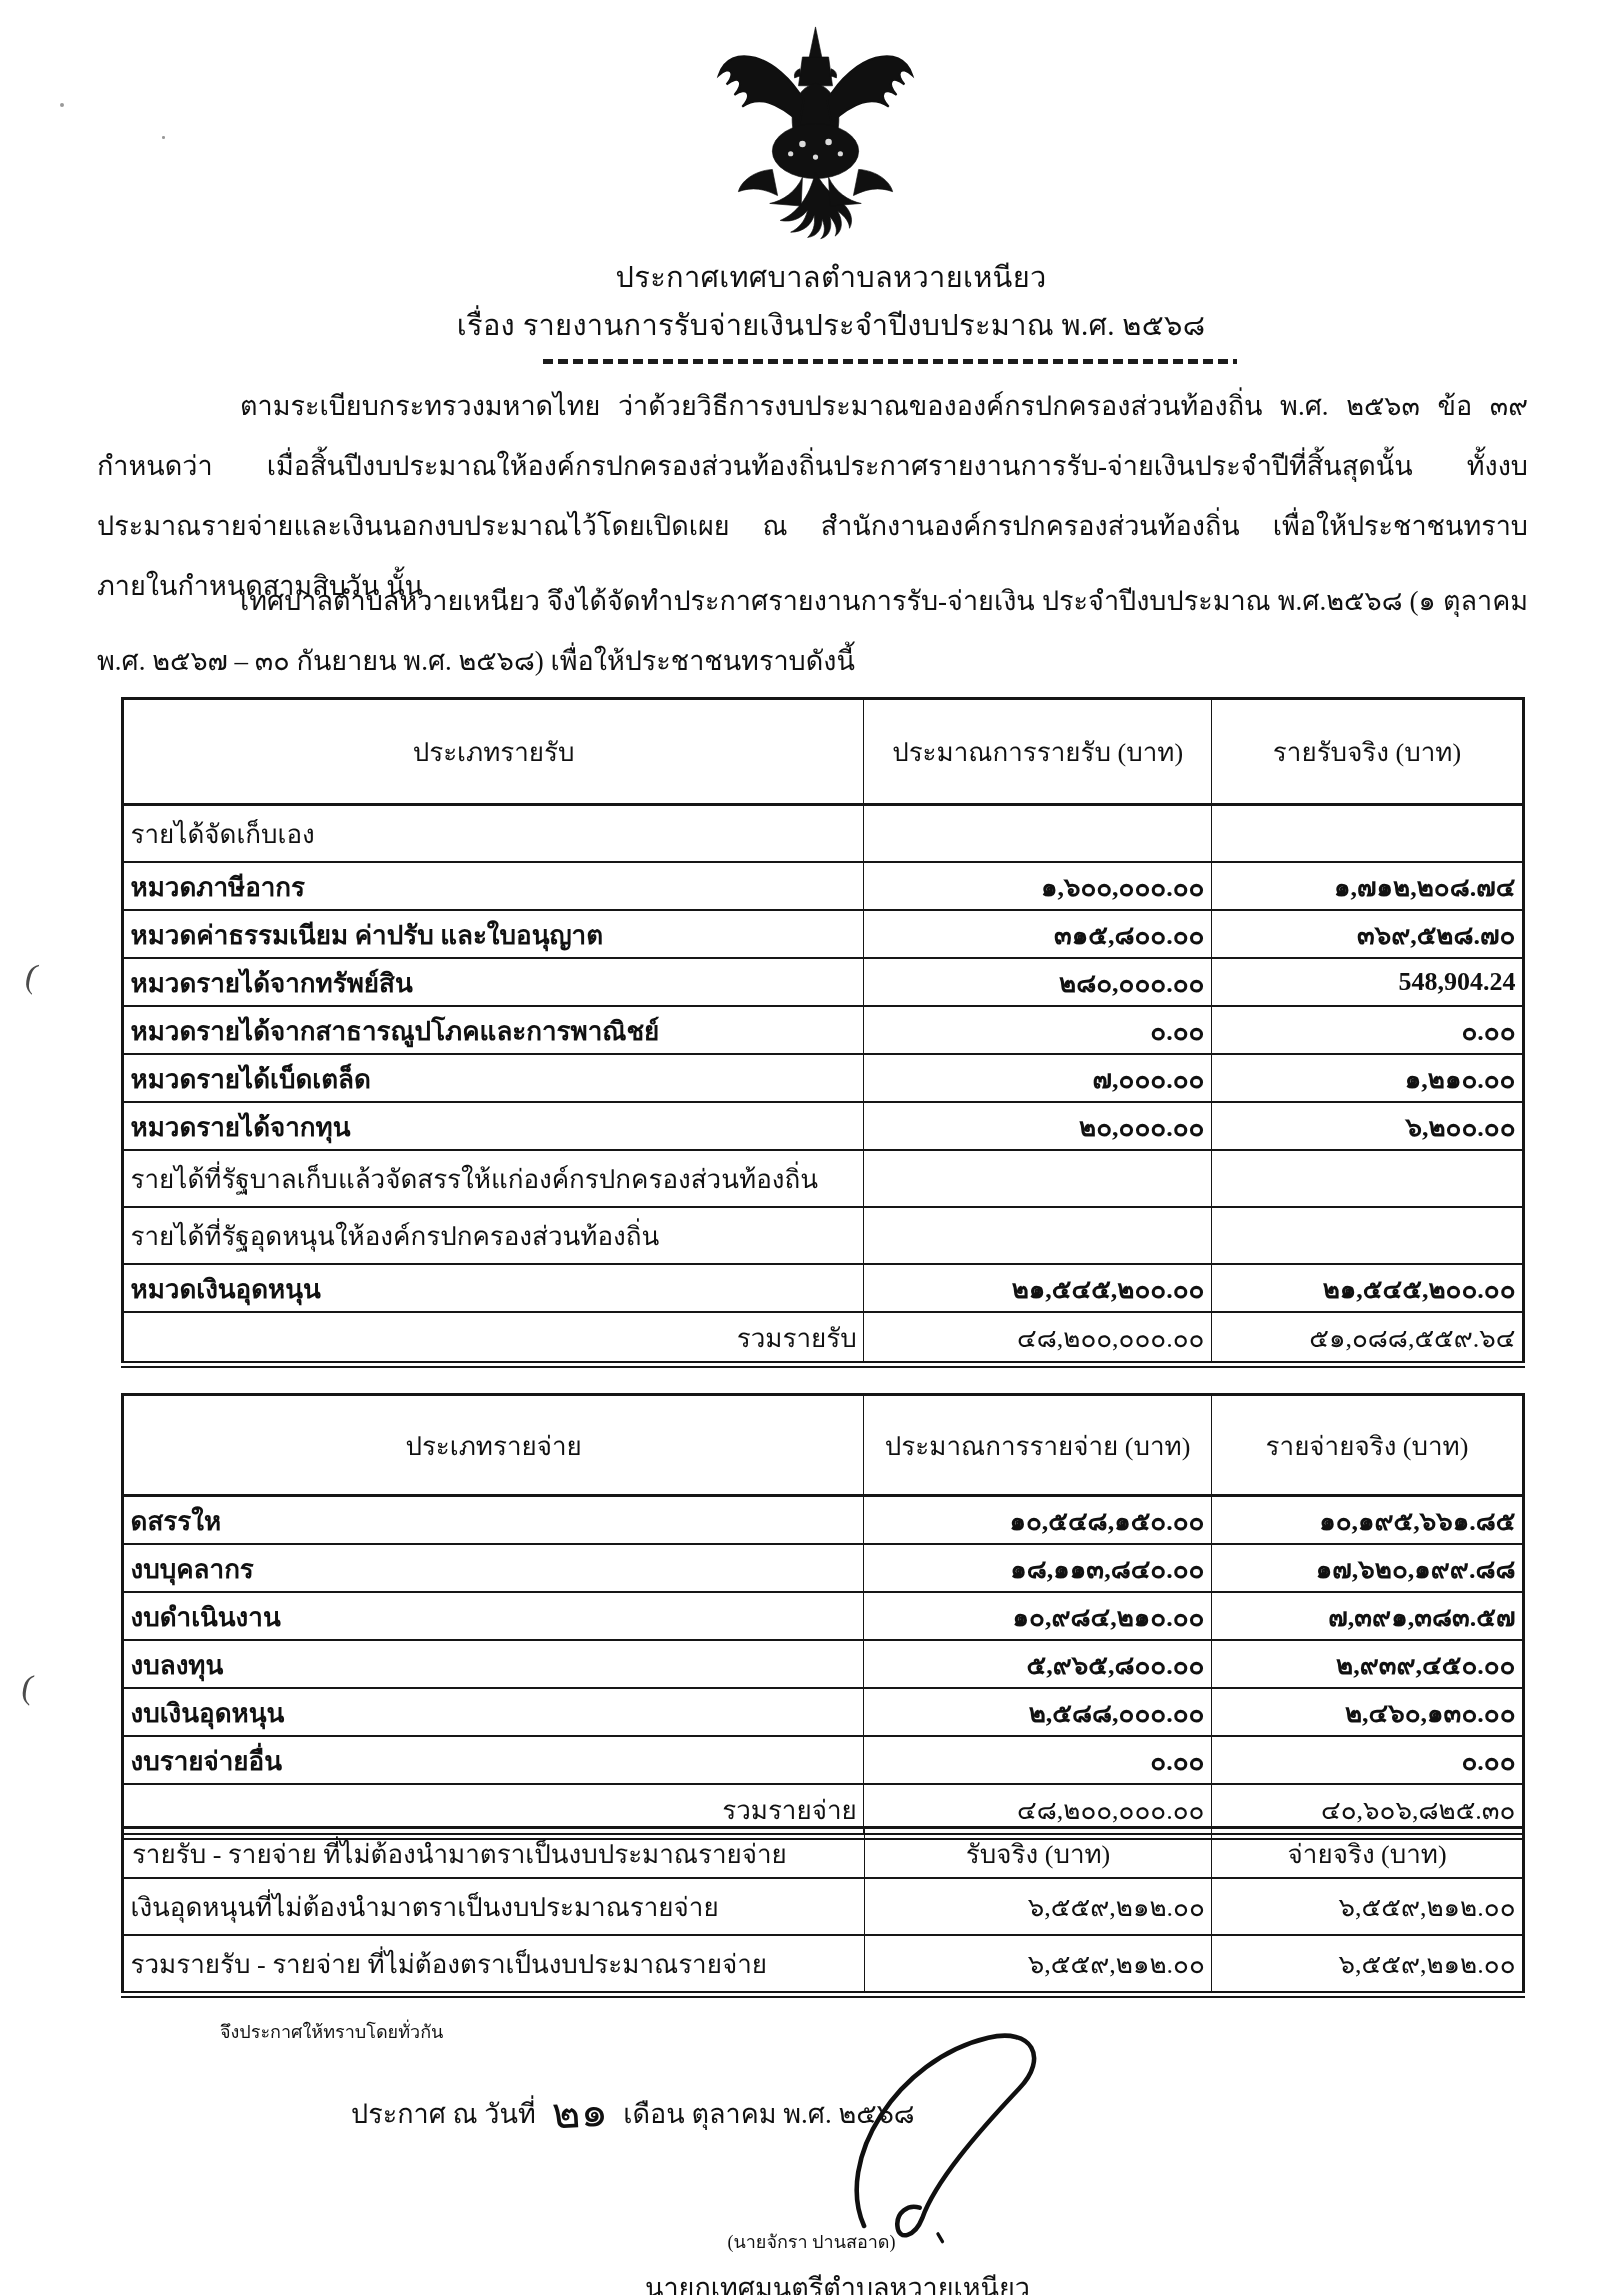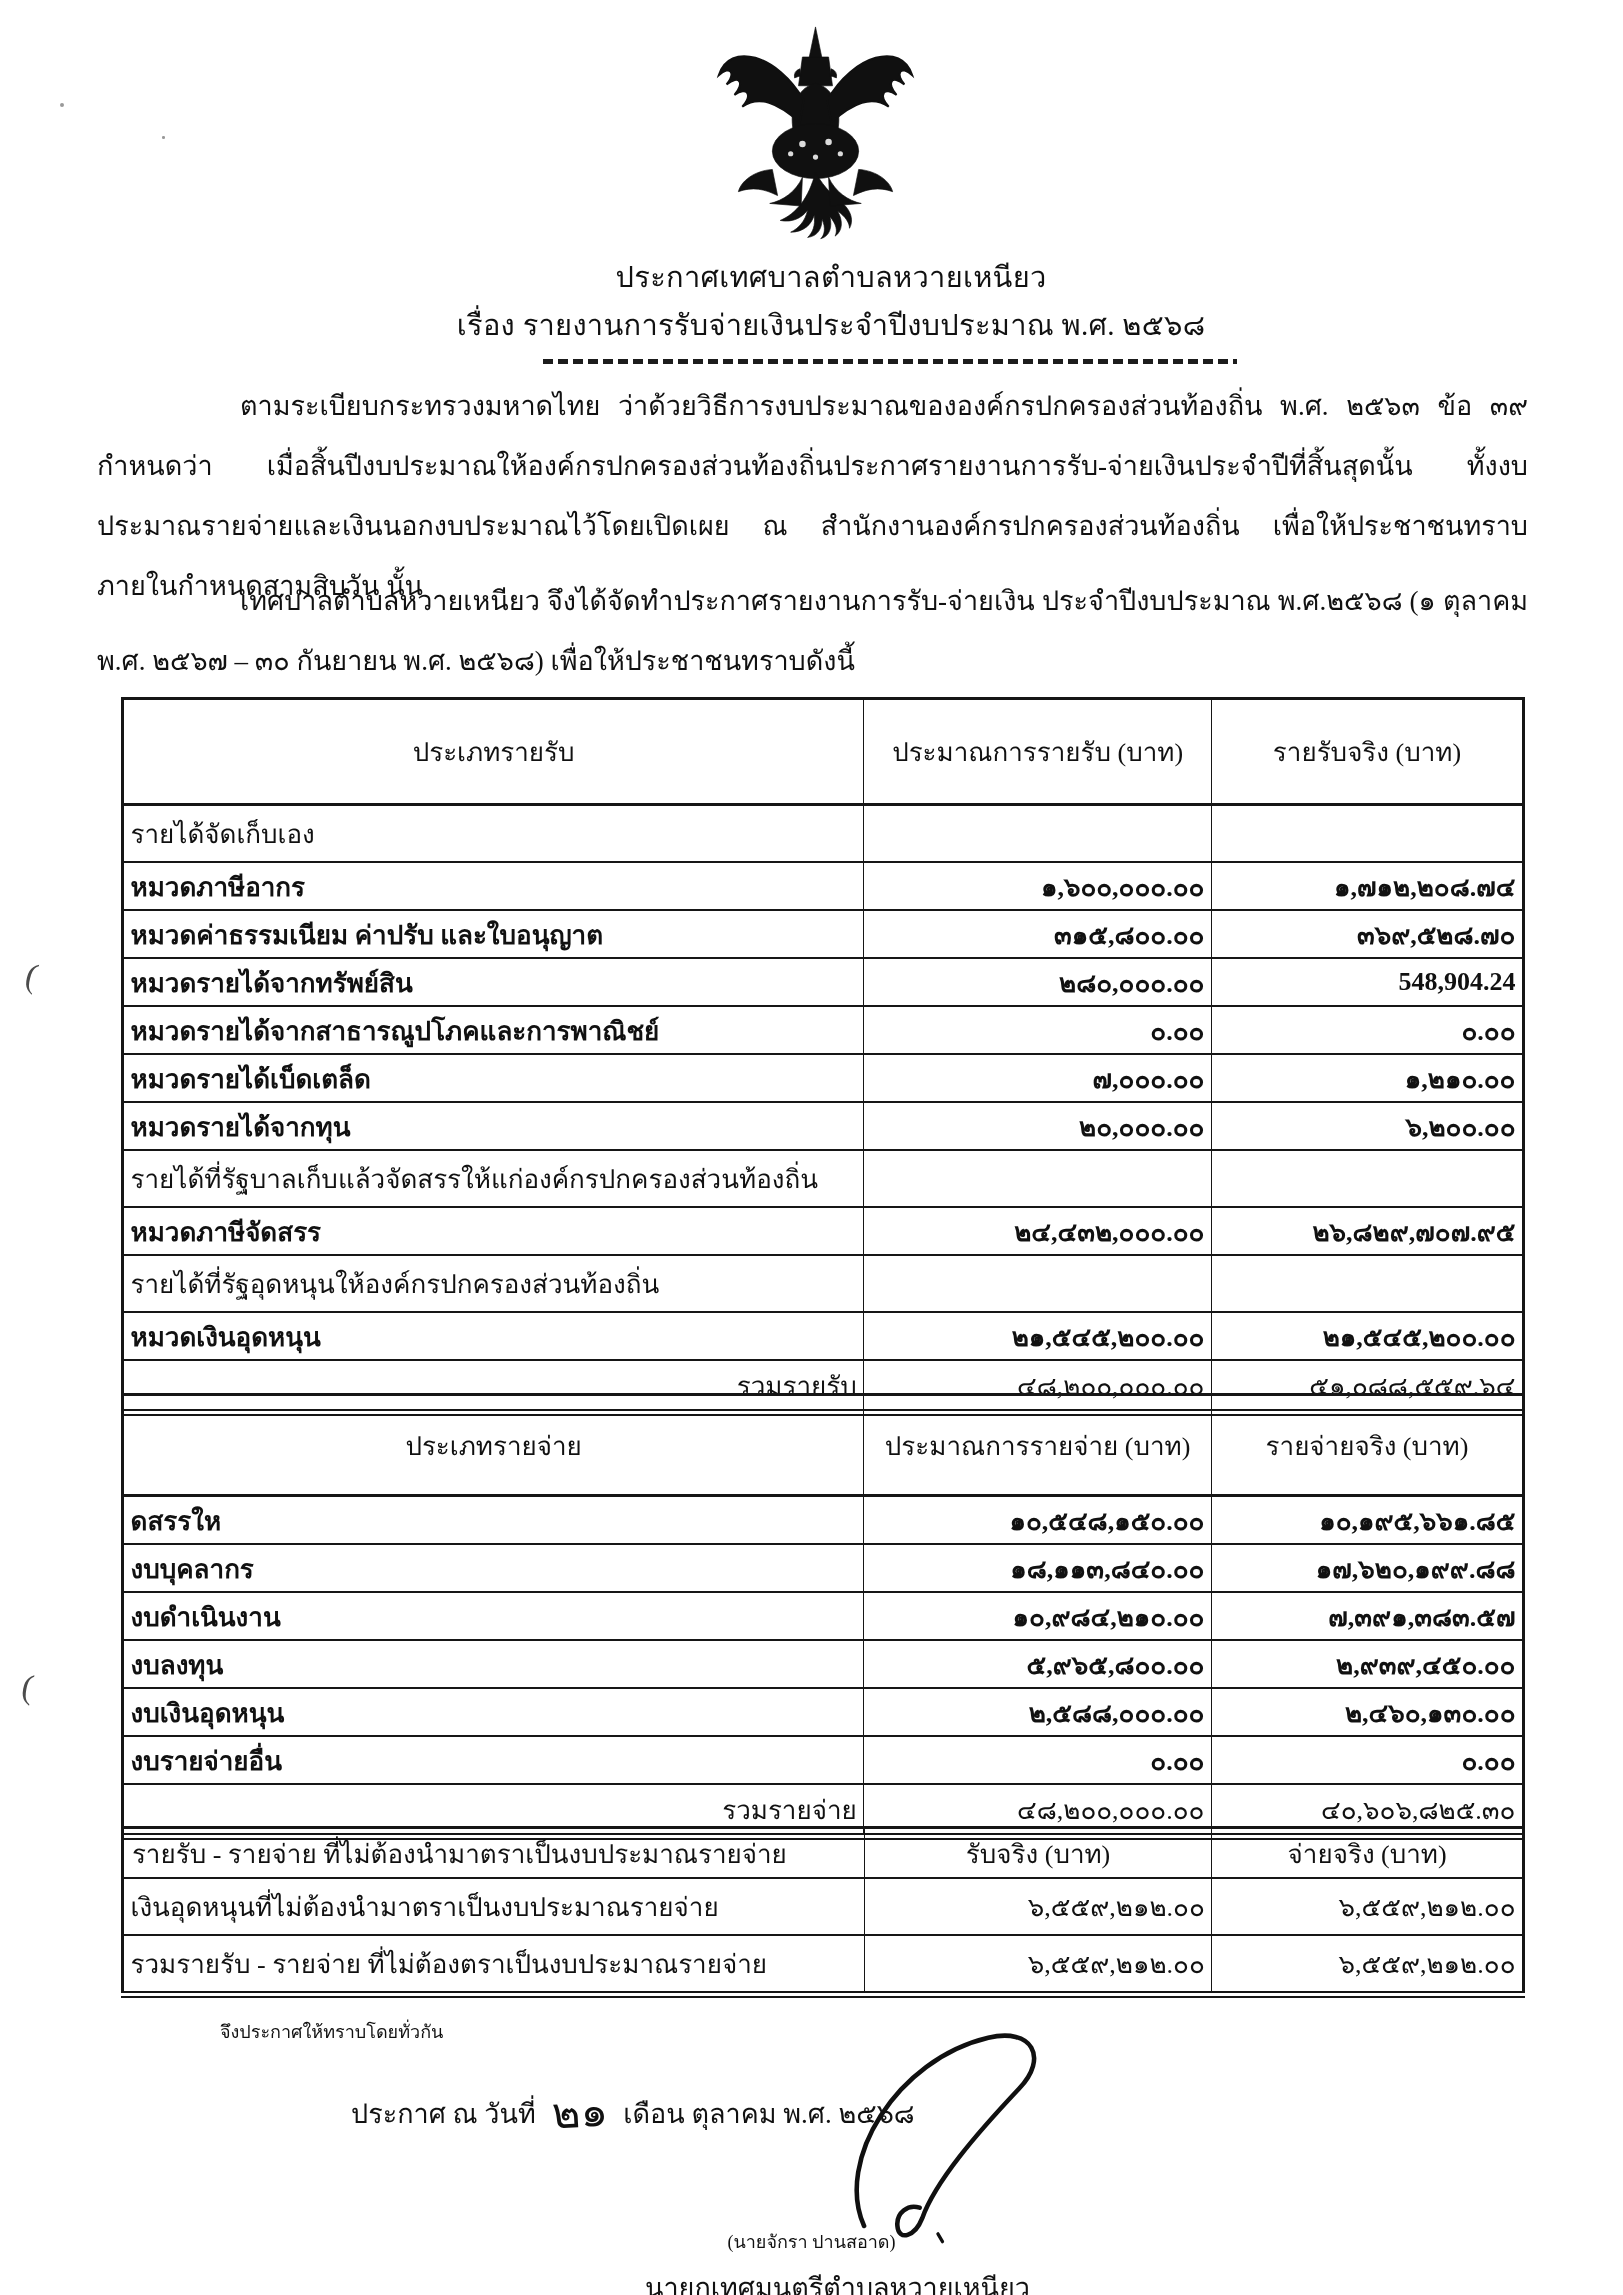--- a/index.html
+++ b/index.html
@@ -159,25 +159,20 @@
     <tr class="row-item">
       <td class="cell-label-indent">หมวดรายได้จากทุน</td>
       <td class="cell-num">๒๐,๐๐๐.๐๐</td>
       <td class="cell-num">๖,๒๐๐.๐๐</td>
     </tr>
     <tr class="row-section">
       <td class="cell-label-plain">รายได้ที่รัฐบาลเก็บแล้วจัดสรรให้แก่องค์กรปกครองส่วนท้องถิ่น</td>
       <td class="cell-num"></td>
       <td class="cell-num"></td>
     </tr>
-    <tr class="row-item">
-      <td class="cell-label-indent">หมวดภาษีจัดสรร</td>
-      <td class="cell-num">๒๔,๔๓๒,๐๐๐.๐๐</td>
-      <td class="cell-num">๒๖,๘๒๙,๗๐๗.๙๕</td>
-    </tr>
     <tr class="row-section">
       <td class="cell-label-plain">รายได้ที่รัฐอุดหนุนให้องค์กรปกครองส่วนท้องถิ่น</td>
       <td class="cell-num"></td>
       <td class="cell-num"></td>
     </tr>
     <tr class="row-item">
       <td class="cell-label-indent">หมวดเงินอุดหนุน</td>
       <td class="cell-num">๒๑,๕๔๕,๒๐๐.๐๐</td>
       <td class="cell-num">๒๑,๕๔๕,๒๐๐.๐๐</td>
     </tr>

